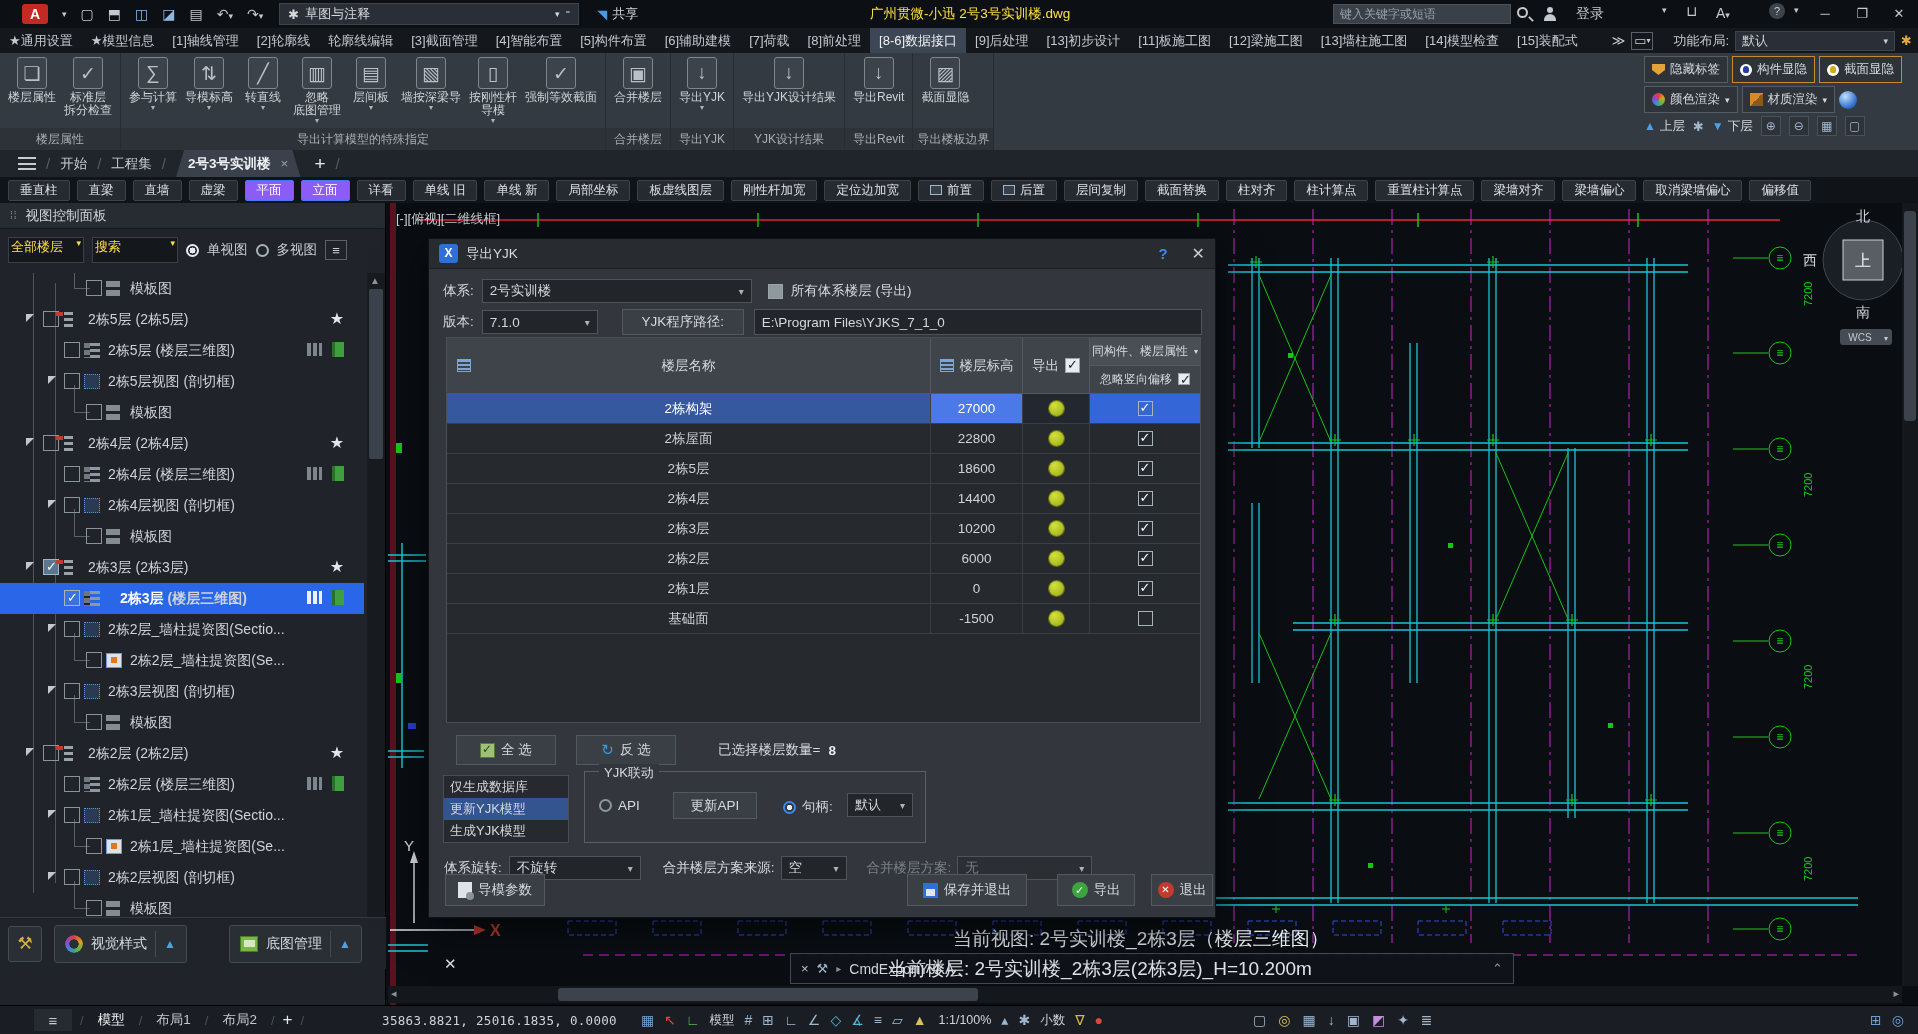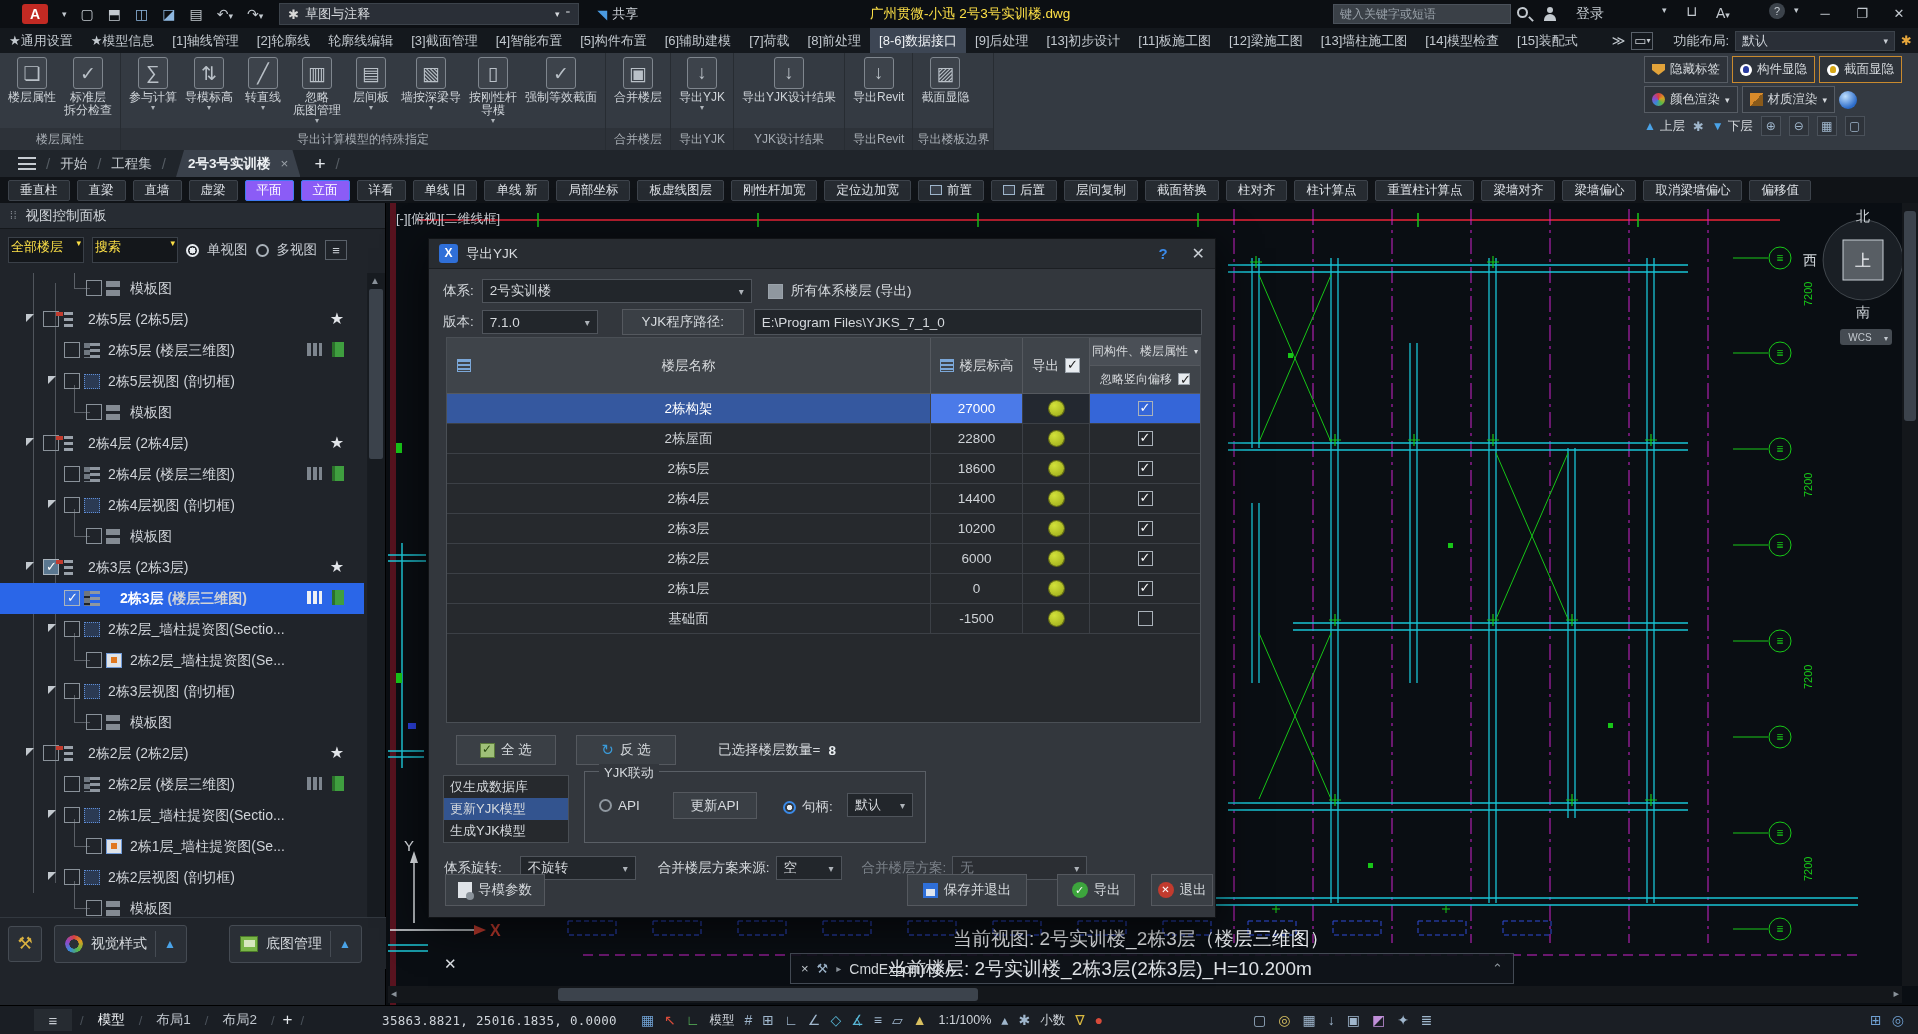--- a/index.html
+++ b/index.html
@@ -1003,21 +1003,21 @@
         <span class="radio on" style="border-color:#3a8ae8;background:radial-gradient(circle,#e8ecf0 40%,transparent 46%)"></span>
         <span>句柄:</span>
       </div>
       <div class="dsel" style="position:absolute;left:262px;top:21px;width:66px">
         <span>默认</span>
           <span class="car">▾</span>
       </div>
     </div>
     <div class="drow" style="left:15px;top:617px">
       <span>体系旋转:</span>
-      <div class="dsel" style="width:116px;margin-left:18px">
+      <div class="dsel" style="width:132px;margin-left:7px">
         <span>不旋转</span>
           <span class="car">▾</span>
       </div>
       <span style="margin-left:22px">合并楼层方案来源:</span>
       <div class="dsel" style="width:66px;margin-left:6px">
         <span>空</span>
           <span class="car">▾</span>
       </div>
       <span style="margin-left:20px;color:#7a8088">合并楼层方案:</span>
       <div class="dsel dis" style="width:135px;margin-left:6px">

